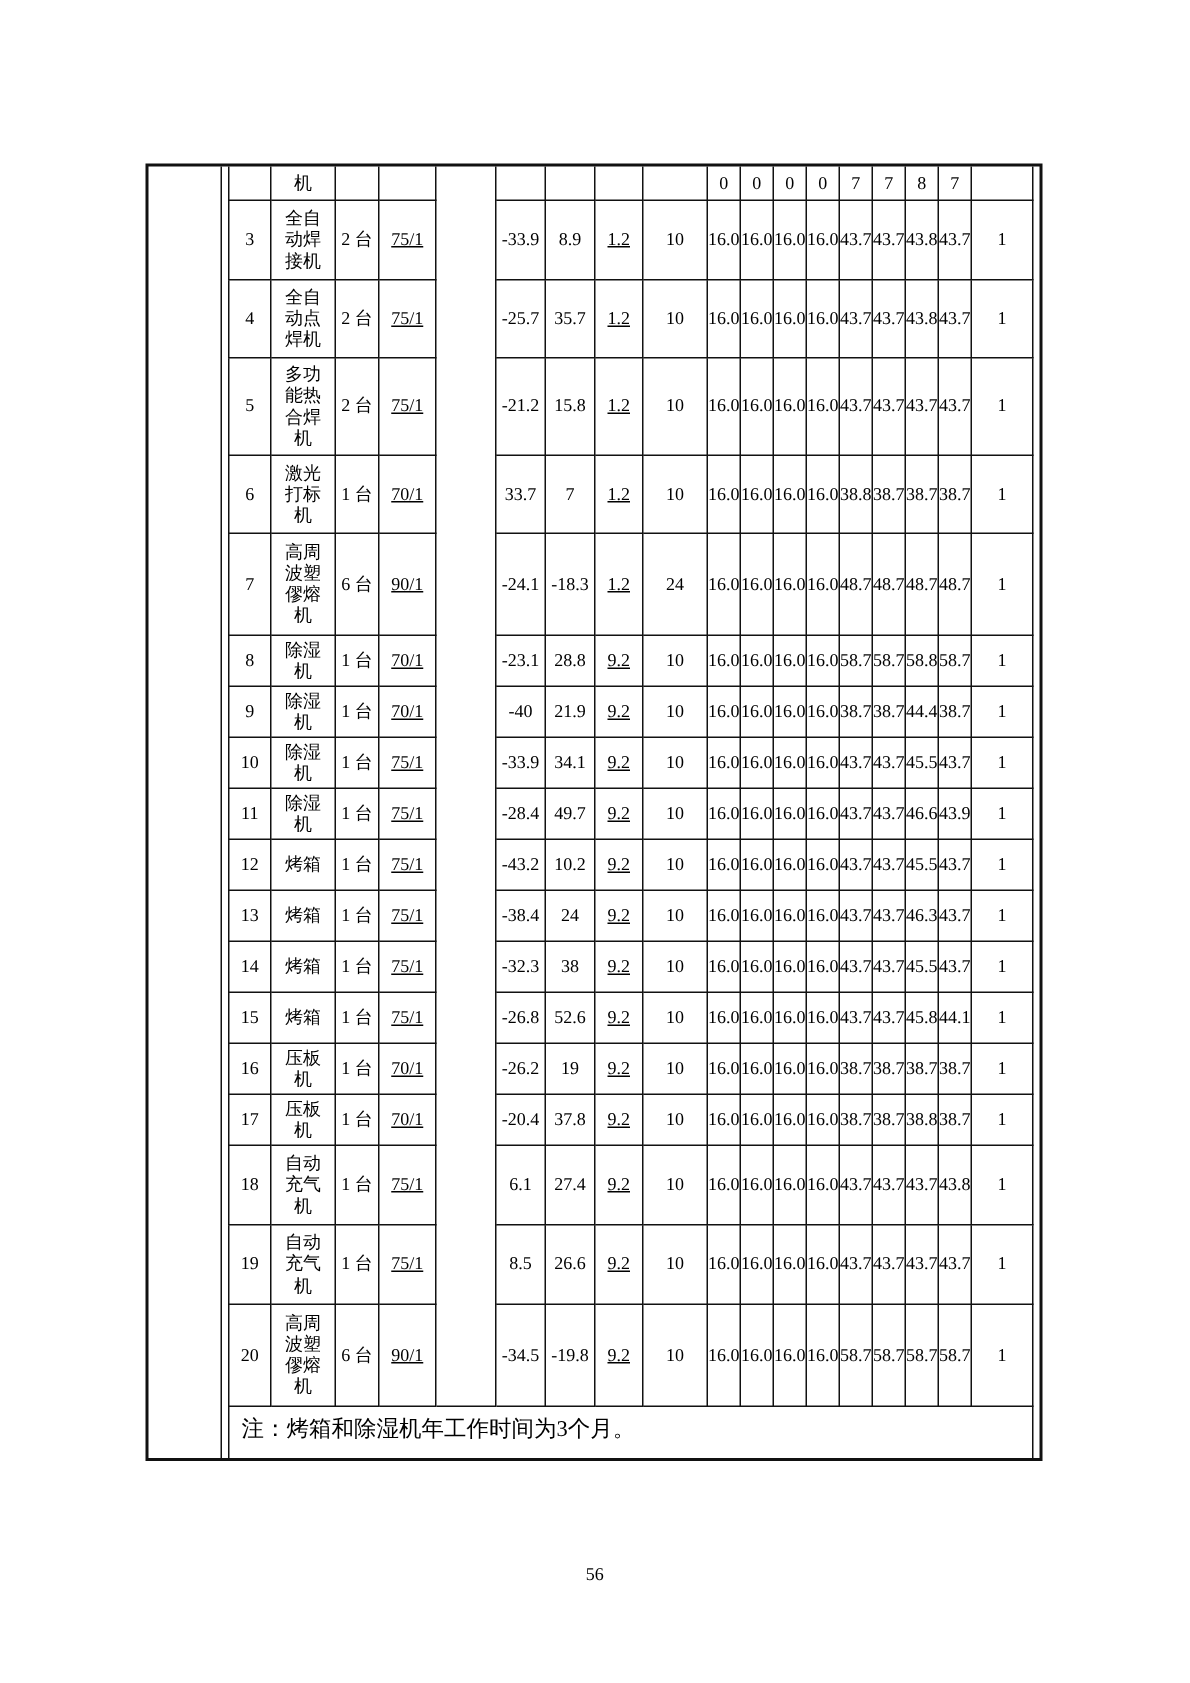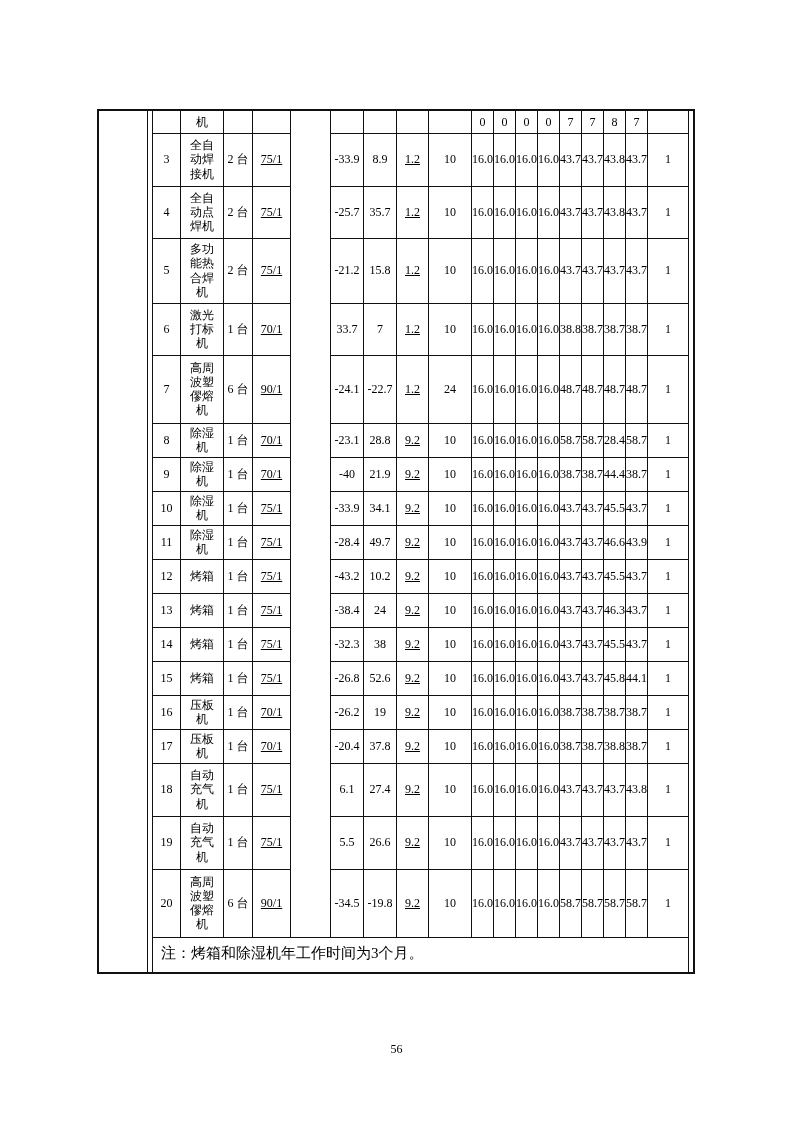--- a/index.html
+++ b/index.html
@@ -194,21 +194,21 @@
           </tr>
           <tr style="height: 68px;">
             <td>7</td>
             <td class="nm">高周
 波塑
 僇熔
 机</td>
             <td>6 台</td>
             <td class="ul">90/1</td>
             <td>-24.1</td>
-            <td>-22.7</td>
+            <td>-18.3</td>
             <td class="ul">1.2</td>
             <td>24</td>
             <td class="nz">16.0</td>
             <td class="nz">16.0</td>
             <td class="nz">16.0</td>
             <td class="nz">16.0</td>
             <td class="nz">48.7</td>
             <td class="nz">48.7</td>
             <td class="nz">48.7</td>
             <td class="nz">48.7</td>
@@ -223,21 +223,21 @@
             <td>-23.1</td>
             <td>28.8</td>
             <td class="ul">9.2</td>
             <td>10</td>
             <td class="nz">16.0</td>
             <td class="nz">16.0</td>
             <td class="nz">16.0</td>
             <td class="nz">16.0</td>
             <td class="nz">58.7</td>
             <td class="nz">58.7</td>
-            <td class="nz">28.4</td>
+            <td class="nz">58.8</td>
             <td class="nz">58.7</td>
             <td>1</td>
           </tr>
           <tr style="height: 34px;">
             <td>9</td>
             <td class="nm">除湿
 机</td>
             <td>1 台</td>
             <td class="ul">70/1</td>
             <td>-40</td>
@@ -431,21 +431,21 @@
             <td class="nz">43.8</td>
             <td>1</td>
           </tr>
           <tr style="height: 53px;">
             <td>19</td>
             <td class="nm">自动
 充气
 机</td>
             <td>1 台</td>
             <td class="ul">75/1</td>
-            <td>5.5</td>
+            <td>8.5</td>
             <td>26.6</td>
             <td class="ul">9.2</td>
             <td>10</td>
             <td class="nz">16.0</td>
             <td class="nz">16.0</td>
             <td class="nz">16.0</td>
             <td class="nz">16.0</td>
             <td class="nz">43.7</td>
             <td class="nz">43.7</td>
             <td class="nz">43.7</td>

